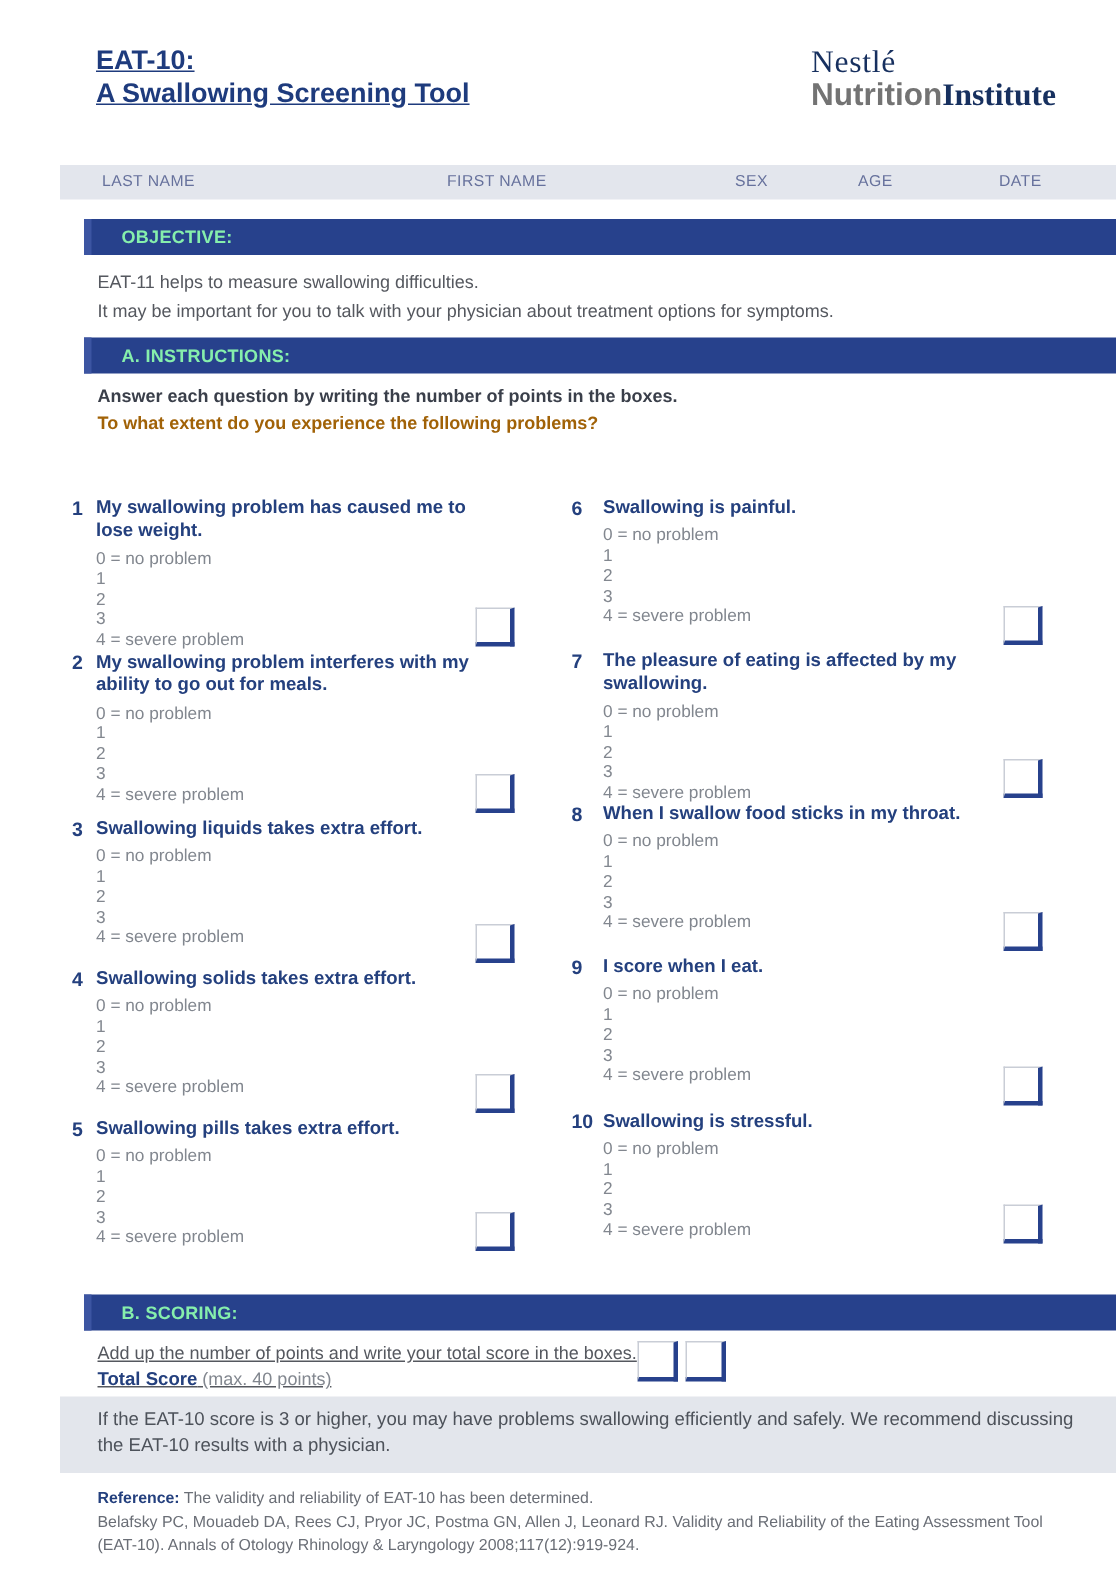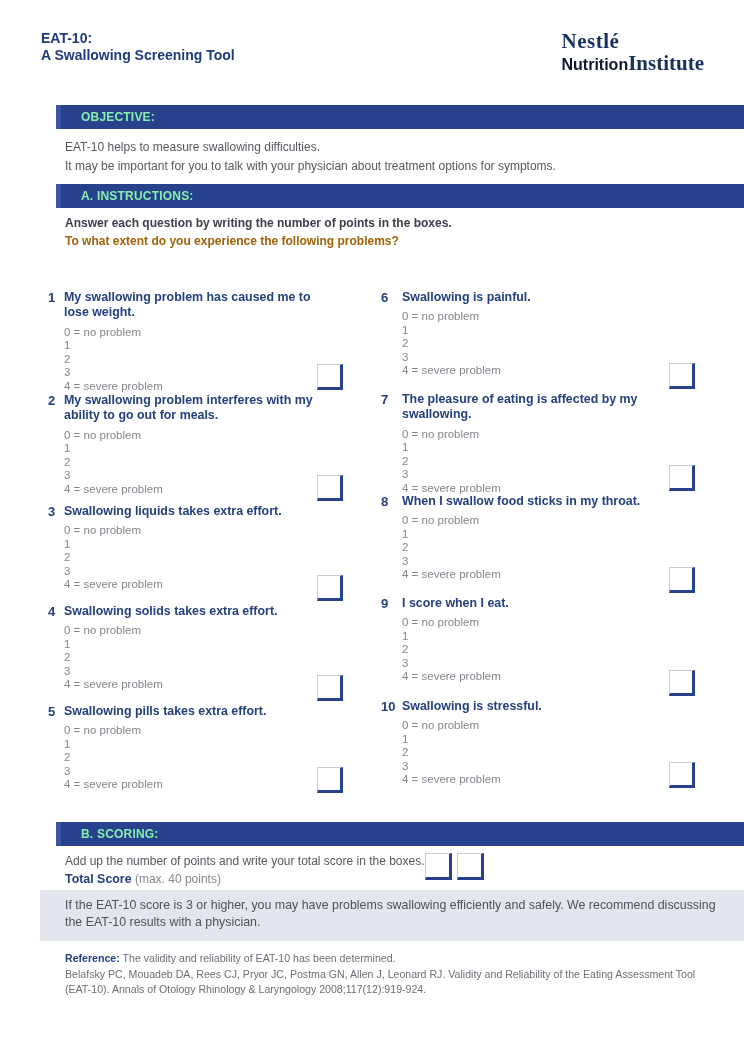--- a/index.html
+++ b/index.html
@@ -1,23 +1,23 @@
 <!DOCTYPE html>
 <html><head>
 <meta charset="utf-8">
 <style>
   html,body{margin:0;padding:0;background:#fff;}
   .page{position:relative;width:744px;height:1053px;background:#ffffff;overflow:hidden;
         font-family:"Liberation Sans",sans-serif;color:#55585f;}
   
   .header{position:relative;padding-top:30px;height:62px;}
-  .title{margin-left:41px;font-size:14px;font-weight:bold;color:#1e3b7d;line-height:1.22;}
+  .title{margin-left:64px;font-size:18px;font-weight:bold;color:#1e3b7d;line-height:1.22;text-decoration:underline;}
   .logo{position:absolute;top:30px;right:40px;text-align:left;line-height:1.05;}
-  .logo-nestle{font-family:"Liberation Serif",serif;font-weight:bold;font-size:21px;color:#17305f;letter-spacing:.5px;}
-  .logo-nutrition{font-family:"Liberation Sans",sans-serif;font-weight:bold;font-size:16px;color:#0f172a;}
+  .logo-nestle{font-family:"Liberation Serif",serif;font-weight:normal;font-size:21px;color:#17305f;letter-spacing:.5px;}
+  .logo-nutrition{font-family:"Liberation Sans",sans-serif;font-weight:bold;font-size:21px;color:#737373;}
   .logo-institute{font-family:"Liberation Serif",serif;font-weight:bold;font-size:21px;color:#17305f;}
   
   .patient-bar{position:relative;margin:18px 0 0 40px;width:704px;height:23px;background:#e3e6ed;}
   .patient-bar span{position:absolute;top:5px;font-size:10.5px;color:#66719c;letter-spacing:.3px;}
   .pf-last{left:28px}.pf-first{left:258px}.pf-sex{left:450px}.pf-age{left:532px}.pf-date{left:626px}
   
   .bar{margin-left:56px;width:679px;height:24px;background:#27418c;border-left:5px solid #3c55a2;
        color:#86efac;font-size:12px;font-weight:bold;line-height:24px;padding-left:20px;letter-spacing:.2px;}
   .bar-obj{margin-top:13px}
   .obj-text{margin:9px 0 0 65px;font-size:12px;color:#55585f;line-height:1.55;}
@@ -47,21 +47,21 @@
   .q-text{font-size:12.4px;font-weight:bold;color:#24407e;line-height:1.25;padding-right:40px;}
   .q-scale{margin:5px 0 0 16px;font-size:11.5px;color:#82878f;line-height:13.5px;}
   .col-right .q-scale{margin-left:21px;}
   .abox{position:absolute;bottom:3px;width:22px;height:22px;background:#fff;
         border-top:1px solid #c9cdd6;border-left:1px solid #c9cdd6;
         border-right:3px solid #27418c;border-bottom:3px solid #27418c;}
   .col-left .abox{right:30px;}
   .col-right .abox{right:49px;}
   
   .bar-score{margin-top:26px}
-  .score-row{position:relative;margin:7px 0 0 65px;height:32px;}
+  .score-row{position:relative;margin:7px 0 0 65px;height:32px;text-decoration:underline;}
   .score-text{font-size:12px;color:#55585f;line-height:1.35;}
   .score-total{font-weight:bold;color:#24407e;font-size:12.4px;text-align:center;}
   .score-note{color:#82878f;font-size:12px;}
   .sbox{position:absolute;top:0;width:23px;height:23px;background:#fff;
         border-top:1px solid #c9cdd6;border-left:1px solid #c9cdd6;
         border-right:3px solid #27418c;border-bottom:3px solid #27418c;}
   .sbox-1{left:360px}.sbox-2{left:392px}
   
   .bar-next{margin-top:7px}
   .gray-box{margin:5px 0 0 40px;width:664px;background:#e3e6ec;padding:7px 20px 9px 25px;
@@ -79,24 +79,31 @@
     <div class="title">
       <div>EAT-10:</div>
       <div>A Swallowing Screening Tool</div>
     </div>
     <div class="logo">
       <div class="logo-nestle">Nestlé</div>
       <div><span class="logo-nutrition">Nutrition</span><span class="logo-institute">Institute</span></div>
     </div>
   </div>
 
+  <div class="patient-bar">
+    <span class="pf-last">LAST NAME</span>
+    <span class="pf-first">FIRST NAME</span>
+    <span class="pf-sex">SEX</span>
+    <span class="pf-age">AGE</span>
+    <span class="pf-date">DATE</span>
+  </div>
 
   <div class="bar bar-obj">OBJECTIVE:</div>
   <div class="obj-text">
-    <div>EAT-10 helps to measure swallowing difficulties.</div>
+    <div>EAT-11 helps to measure swallowing difficulties.</div>
     <div>It may be important for you to talk with your physician about treatment options for symptoms.</div>
   </div>
 
   <div class="bar bar-instr">A. INSTRUCTIONS:</div>
   <div class="instr-text">
     <div class="instr-l1">Answer each question by writing the number of points in the boxes.</div>
     <div class="instr-l2">To what extent do you experience the following problems?</div>
   </div>
 
   <div class="questions">

